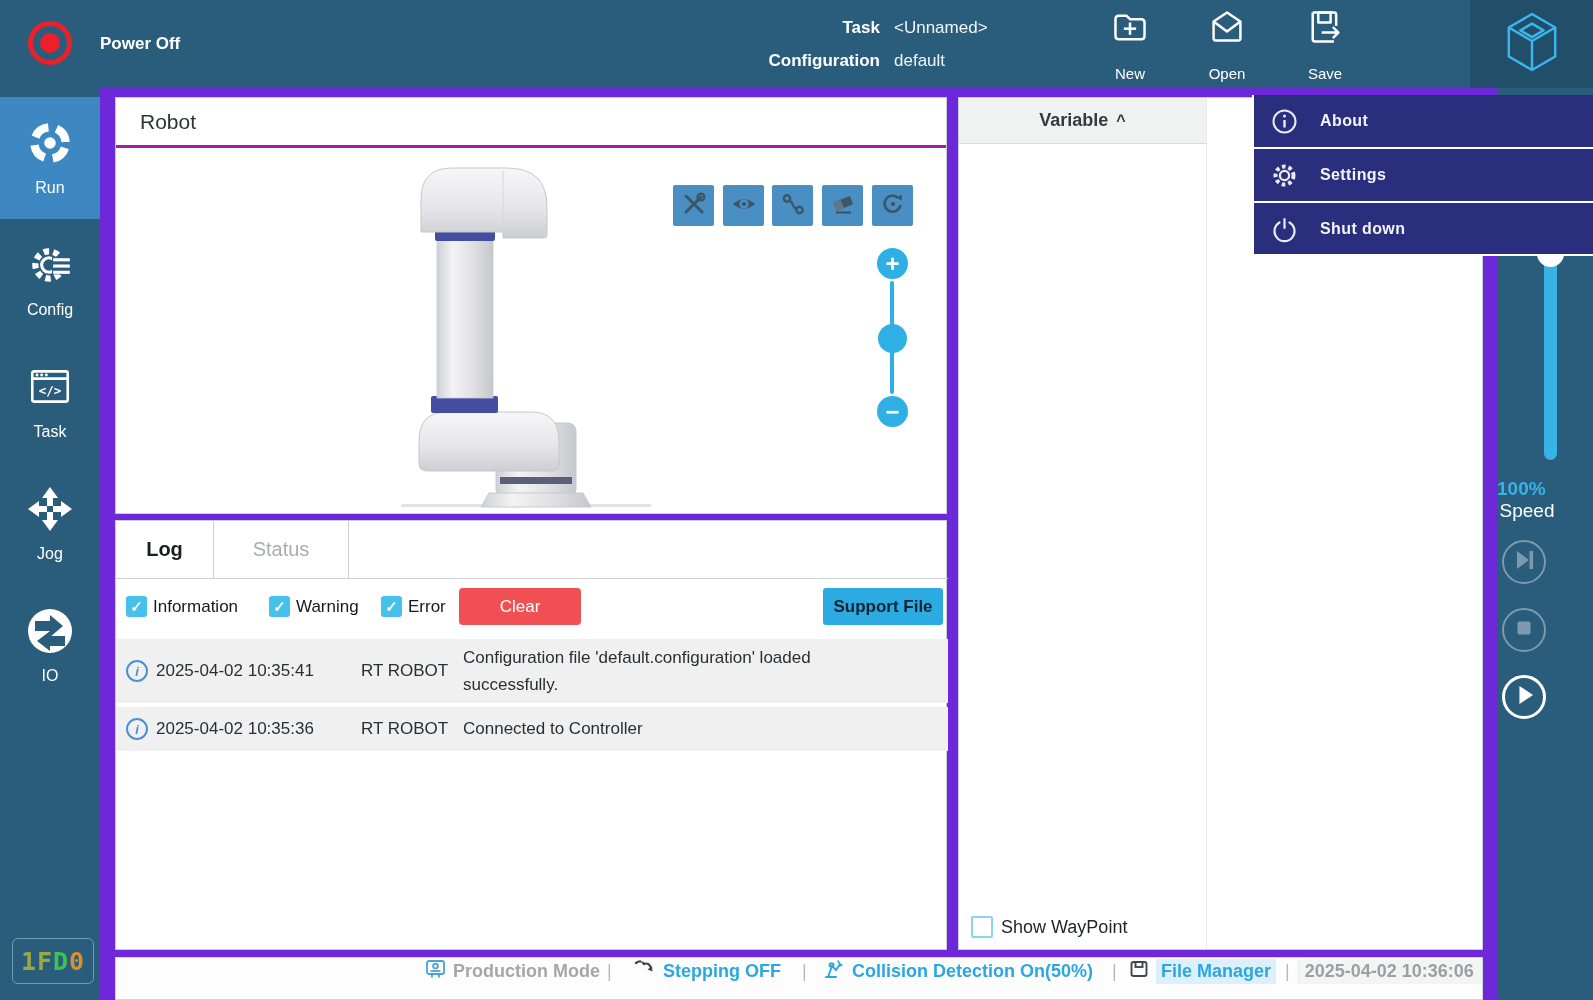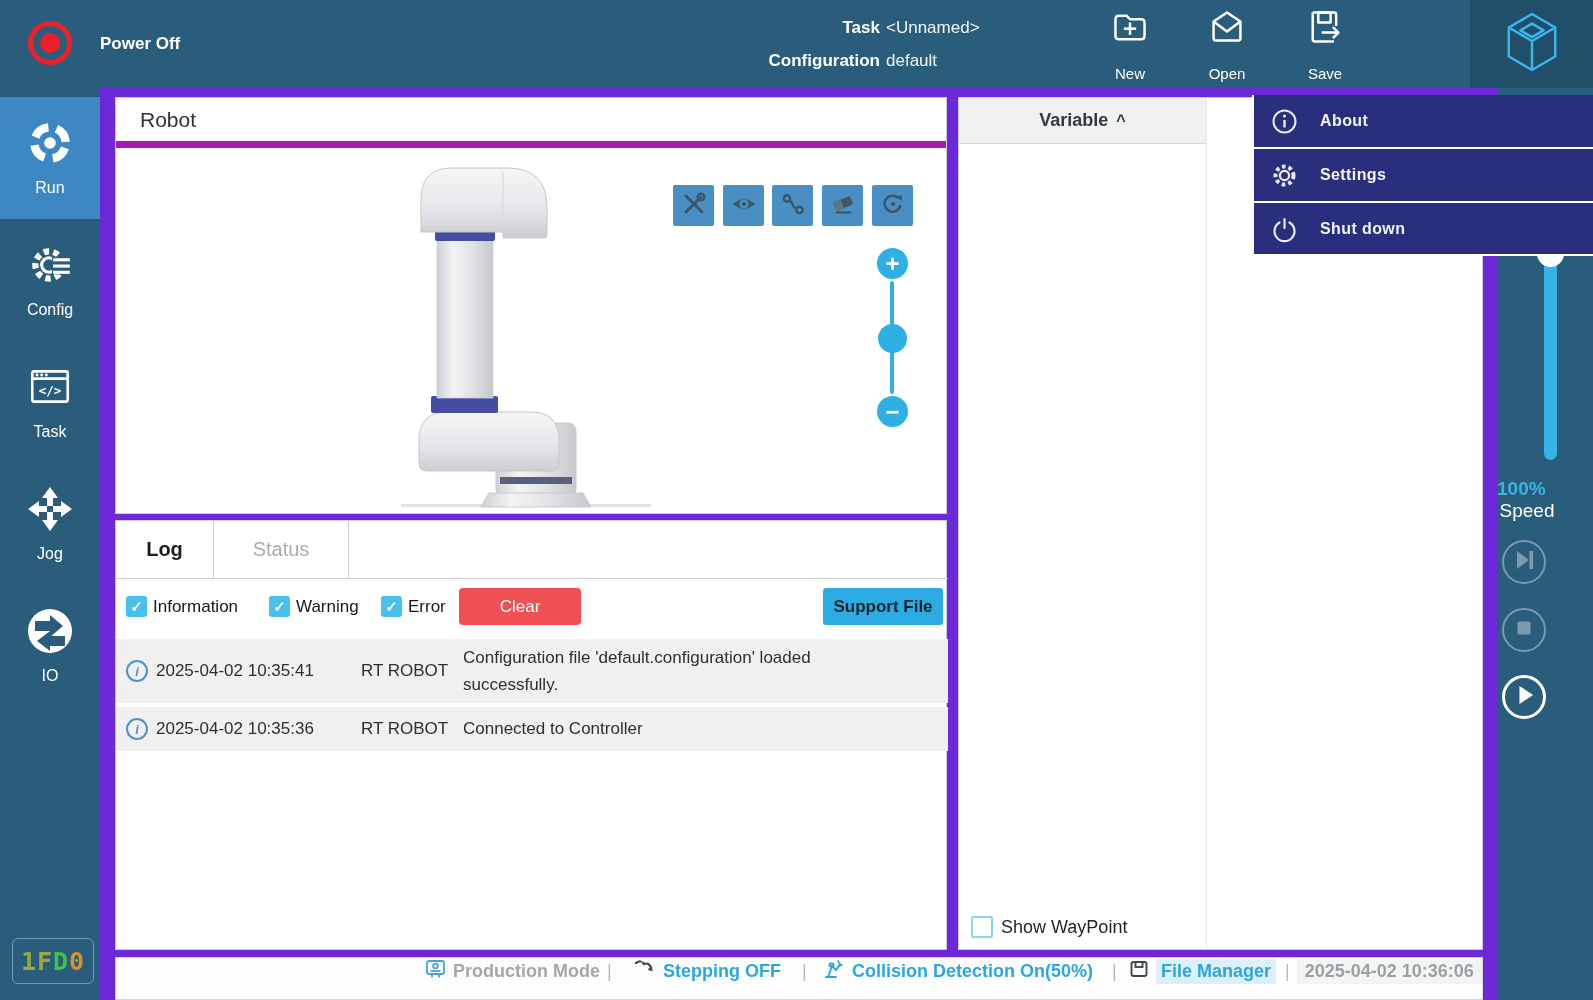--- a/index.html
+++ b/index.html
@@ -8,36 +8,36 @@
   .abs{position:absolute;}
 
   
   .topbar{left:0;top:0;width:1593px;height:88px;background:#2a5d7c;}
   .power-ring{left:28px;top:21px;width:34px;height:34px;border:5px solid #ec2028;border-radius:50%;display:flex;align-items:center;justify-content:center;cursor:pointer;}
   .power-dot{width:20px;height:20px;border-radius:50%;background:#ec2028;}
   .power-label{left:100px;top:0;height:88px;display:flex;align-items:center;color:#fff;font-size:17px;font-weight:bold;}
   .taskinfo{left:742px;top:11px;width:330px;color:#fff;}
   .ti-row{display:flex;height:33px;align-items:center;}
   .ti-lbl{width:138px;text-align:right;font-weight:bold;font-size:17px;}
-  .ti-val{margin-left:6px;font-size:17px;font-weight:300;color:#f2f6f8;}
+  .ti-val{margin-left:14px;font-size:17px;font-weight:300;color:#f2f6f8;}
   .tb-action{top:8px;width:74px;height:74px;display:flex;flex-direction:column;align-items:center;justify-content:space-between;cursor:pointer;color:#fff;}
   .tb-action .lab{font-size:15px;color:#fff;}
   .logo-block{left:1470px;top:0;width:123px;height:88px;background:#214e68;display:flex;align-items:center;justify-content:center;cursor:pointer;}
 
   
   .sidebar{left:0;top:88px;width:100px;height:912px;background:#2a5d7c;}
   .nav-item{left:0;width:100px;height:122px;display:flex;flex-direction:column;align-items:center;justify-content:center;gap:8px;cursor:pointer;color:#fff;}
   .nav-item.active{background:#3d87c3;}
   .nav-label{font-size:16px;color:#fff;}
   .badge{left:12px;top:850px;width:80px;height:44px;border:1px solid #6f9cb5;border-radius:6px;display:flex;align-items:center;justify-content:center;font-family:"DejaVu Sans Mono",monospace;font-size:25px;font-weight:bold;letter-spacing:1px;}
 
   
   .panel{background:#fff;border:1px solid #c8cdd1;box-sizing:border-box;}
   .robot-panel{left:115px;top:97px;width:832px;height:417px;}
-  .rp-header{left:0;top:0;width:100%;height:50px;border-bottom:7px solid #a21caf;display:flex;align-items:center;box-sizing:border-box;}
+  .rp-header{left:0;top:0;width:100%;height:50px;border-bottom:3px solid #a21caf;display:flex;align-items:center;box-sizing:border-box;}
   .rp-title{margin-left:24px;font-size:21px;color:#2f3337;}
   .tool-btn{top:87px;width:41px;height:41px;background:#4a8fc4;border-radius:2px;display:flex;align-items:center;justify-content:center;cursor:pointer;}
   .zoom-circle{width:31px;height:31px;border-radius:50%;background:#2fb0e5;color:#fff;display:flex;align-items:center;justify-content:center;font-size:24px;font-weight:bold;cursor:pointer;line-height:1;}
   .zoom-track{left:774px;top:183px;width:4px;height:113px;background:#2fb0e5;border-radius:2px;}
   .zoom-knob{left:762px;top:226px;width:29px;height:29px;border-radius:50%;background:#2fb0e5;cursor:grab;}
 
   .log-panel{left:115px;top:520px;width:832px;height:430px;}
   .tab{top:0;height:57px;display:flex;align-items:center;justify-content:center;font-size:20px;cursor:pointer;background:#fff;}
   .tab-div{top:0;width:1px;height:57px;background:#ccd0d3;}
   .tabs-underline{left:0;top:57px;width:832px;height:1px;background:#ccd0d3;}

